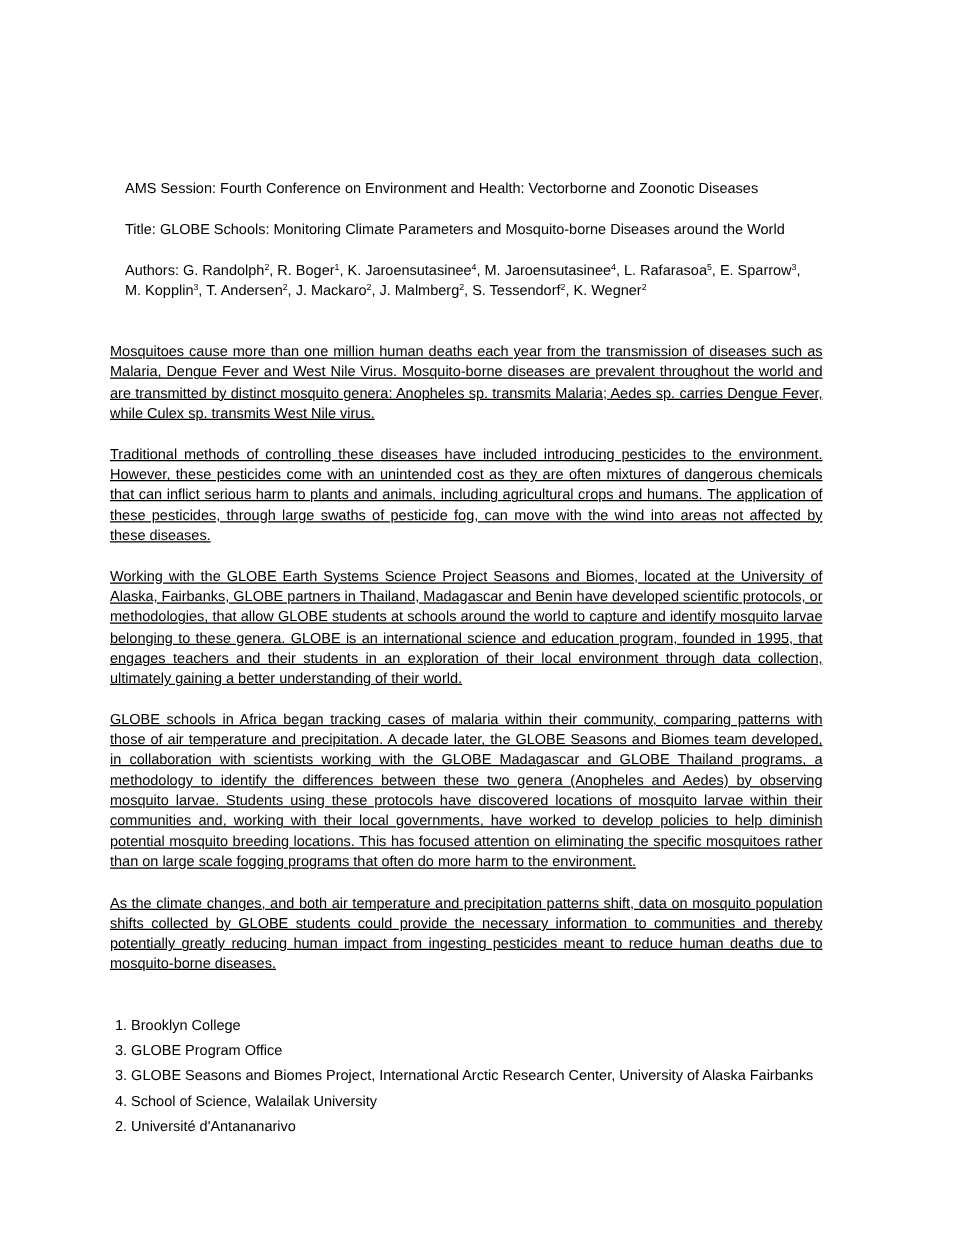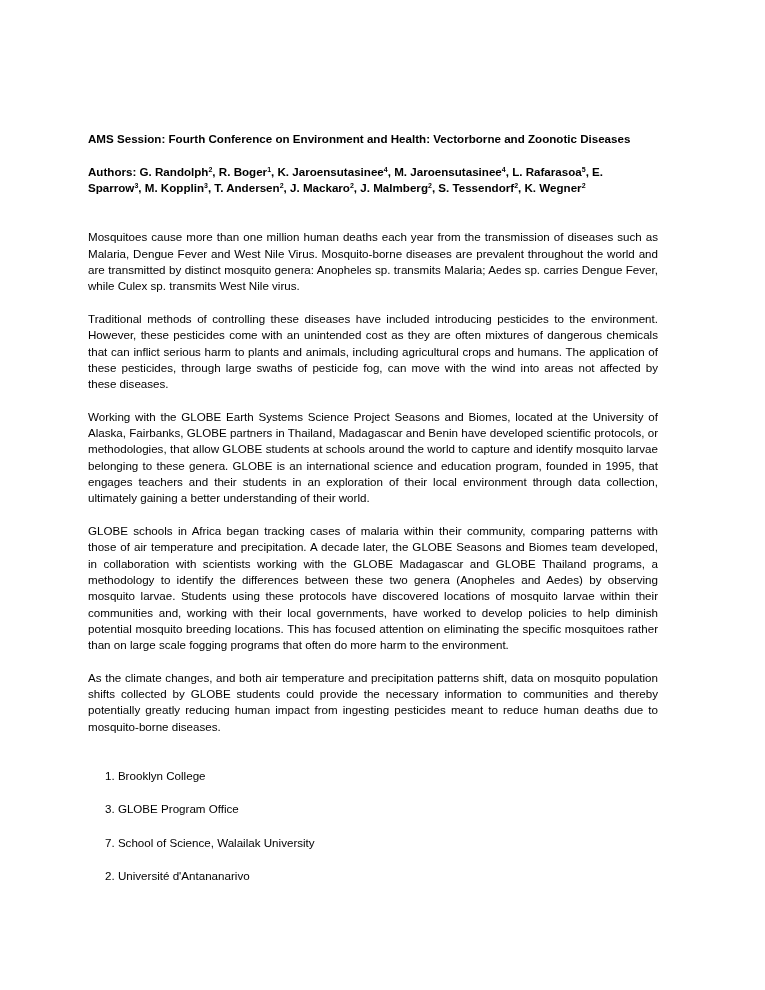--- a/index.html
+++ b/index.html
@@ -17,60 +17,63 @@
     }
     .page {
       position: absolute;
       left: 88px;
       top: 131px;
       width: 570px;
       font-size: 11.6px;
       line-height: 16.3px;
     }
     .hdr {
-      font-weight: bold;
-      margin: 0;
+      font-weight: normal;
+      margin: 12px;
     }
     .session { margin-bottom: 16.5px; }
     .title { margin-bottom: 16.5px; }
     .authors { margin-bottom: 0; }
     .authors sup {
       font-size: 7px;
       line-height: 0;
       vertical-align: 4px;
     }
     .body {
       margin-top: 33px;
     }
     .para {
       margin: 0 0 16.4px 0;
       text-align: justify;
+      text-decoration: underline;
     }
     .affils {
       margin-top: 33px;
     }
     .affil {
-      margin: 17px;
+      margin: 4px;
       text-align: justify;
     }
   </style>
 </head>
 <body>
 
 <div class="page">
   <p class="hdr session">AMS Session: Fourth Conference on Environment and Health: Vectorborne and Zoonotic Diseases</p>
+  <p class="hdr title">Title: GLOBE Schools: Monitoring Climate Parameters and Mosquito-borne Diseases around the World</p>
   <p class="hdr authors"><span>Authors: </span><span id="authors-list"><span>G. Randolph</span><sup>2</sup>, <span>R. Boger</span><sup>1</sup>, <span>K. Jaroensutasinee</span><sup>4</sup>, <span>M. Jaroensutasinee</span><sup>4</sup>, <span>L. Rafarasoa</span><sup>5</sup>, <span>E. Sparrow</span><sup>3</sup>, <span>M. Kopplin</span><sup>3</sup>, <span>T. Andersen</span><sup>2</sup>, <span>J. Mackaro</span><sup>2</sup>, <span>J. Malmberg</span><sup>2</sup>, <span>S. Tessendorf</span><sup>2</sup>, <span>K. Wegner</span><sup>2</sup></span></p>
 
   <div class="body">
     <p class="para">Mosquitoes cause more than one million human deaths each year from the transmission of diseases such as Malaria, Dengue Fever and West Nile Virus. Mosquito-borne diseases are prevalent throughout the world and are transmitted by distinct mosquito genera: Anopheles sp. transmits Malaria; Aedes sp. carries Dengue Fever, while Culex sp. transmits West Nile virus.</p>
     <p class="para">Traditional methods of controlling these diseases have included introducing pesticides to the environment. However, these pesticides come with an unintended cost as they are often mixtures of dangerous chemicals that can inflict serious harm to plants and animals, including agricultural crops and humans. The application of these pesticides, through large swaths of pesticide fog, can move with the wind into areas not affected by these diseases.</p>
     <p class="para">Working with the GLOBE Earth Systems Science Project Seasons and Biomes, located at the University of Alaska, Fairbanks, GLOBE partners in Thailand, Madagascar and Benin have developed scientific protocols, or methodologies, that allow GLOBE students at schools around the world to capture and identify mosquito larvae belonging to these genera. GLOBE is an international science and education program, founded in 1995, that engages teachers and their students in an exploration of their local environment through data collection, ultimately gaining a better understanding of their world.</p>
     <p class="para">GLOBE schools in Africa began tracking cases of malaria within their community, comparing patterns with those of air temperature and precipitation. A decade later, the GLOBE Seasons and Biomes team developed, in collaboration with scientists working with the GLOBE Madagascar and GLOBE Thailand programs, a methodology to identify the differences between these two genera (Anopheles and Aedes) by observing mosquito larvae. Students using these protocols have discovered locations of mosquito larvae within their communities and, working with their local governments, have worked to develop policies to help diminish potential mosquito breeding locations. This has focused attention on eliminating the specific mosquitoes rather than on large scale fogging programs that often do more harm to the environment.</p>
     <p class="para">As the climate changes, and both air temperature and precipitation patterns shift, data on mosquito population shifts collected by GLOBE students could provide the necessary information to communities and thereby potentially greatly reducing human impact from ingesting pesticides meant to reduce human deaths due to mosquito-borne diseases.</p>
   </div>
 
   <div class="affils">
     <p class="affil">1. Brooklyn College</p>
     <p class="affil">3. GLOBE Program Office</p>
-    <p class="affil">7. School of Science, Walailak University</p>
+    <p class="affil">3. GLOBE Seasons and Biomes Project, International Arctic Research Center, University of Alaska Fairbanks</p>
+    <p class="affil">4. School of Science, Walailak University</p>
     <p class="affil">2. Université d'Antananarivo</p>
   </div>
 </div>
 
 </body></html>

